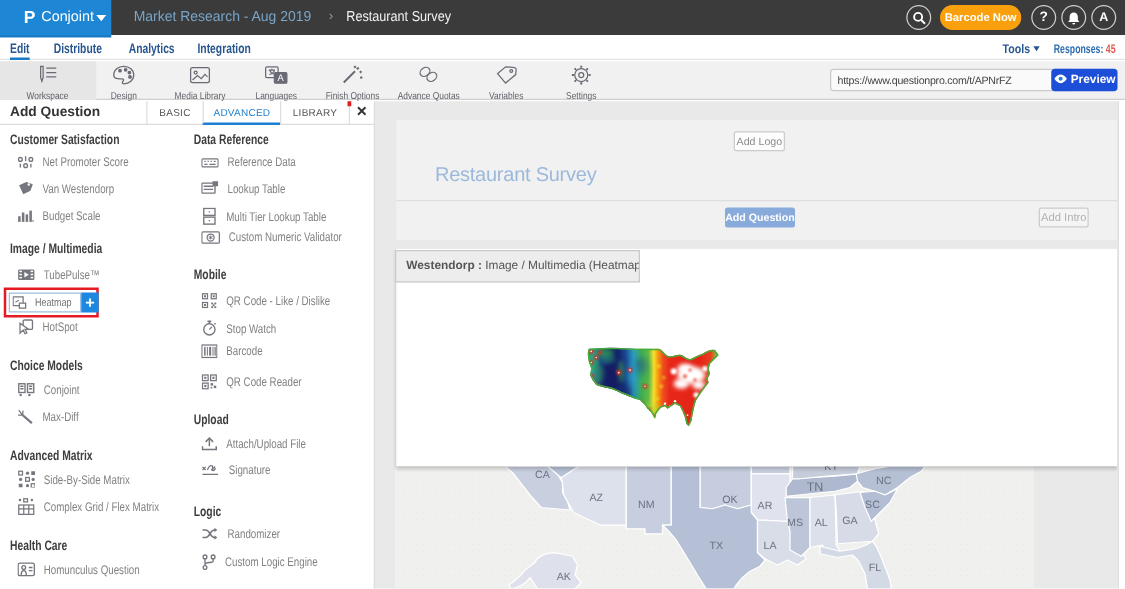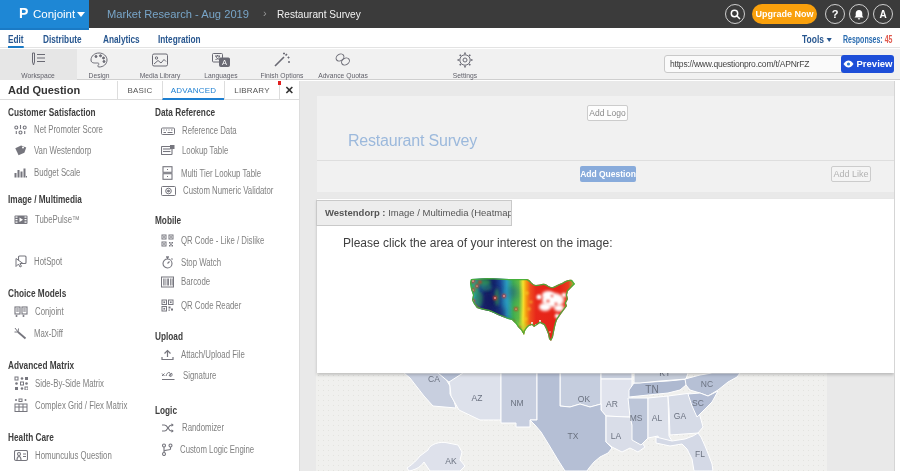--- a/index.html
+++ b/index.html
@@ -67,21 +67,21 @@
         <span class="s">Conjoint</span>
         <span class="c"></span>
       </div>
   <span class="bc1">Market Research - Aug 2019</span>
       <span class="bcsep">›</span>
       <span class="bc2">Restaurant Survey</span>
   <div class="navcirc" style="left:725px"><svg width="11" height="11" viewBox="0 0 11 11" style="margin-top:4px">
           <circle cx="4.5" cy="4.5" r="3.2" fill="none" stroke="#fff" stroke-width="1.5"></circle>
           <line x1="7" y1="7" x2="10" y2="10" stroke="#fff" stroke-width="1.5"></line>
         </svg></div>
-  <div id="upg">Upgrade Now</div>
+  <div id="upg">Barcode Now</div>
   <div class="navcirc" style="left:825px">?</div>
   <div class="navcirc" style="left:849px"><svg width="12" height="12" viewBox="0 0 12 12" style="margin-top:4px">
           <path d="M6,1 C8,1 9.3,2.5 9.3,4.5 L9.3,7 L10.5,8.5 L1.5,8.5 L2.7,7 L2.7,4.5 C2.7,2.5 4,1 6,1 Z" fill="#fff"></path>
           <path d="M4.8,9.3 a1.2,1.2 0 0 0 2.4,0 Z" fill="#fff"></path>
         </svg></div>
   <div class="navcirc" style="left:873px;font-size:10px">A</div>
  </div>
  <div id="menubar">
   <div class="ind"></div>
   <span class="mi edit" style="left:8px">Edit</span>
@@ -118,20 +118,24 @@
           <text x="14.5" y="13.7" font-size="7.5" fill="#fff" stroke="none" text-anchor="middle" font-family="Liberation Sans">A</text>
         </svg><div class="lb">Languages</div></div>
   <div class="tbi" style="left:244px"><svg width="20" height="18" viewBox="0 0 20 18" fill="none" stroke="#6a6a74" stroke-width="1">
           <path d="M3,15 L12,6 M13.5,4.5 L15,3" stroke-width="1.6"></path>
           <path d="M15.5,6.5 L17.5,6.5 M16.5,5.5 L16.5,7.5 M12,1.5 L12,3.5 M11,2.5 L13,2.5 M17,10 L17,12 M16,11 L18,11"></path>
         </svg><div class="lb">Finish Options</div></div>
   <div class="tbi" style="left:305px"><svg width="20" height="18" viewBox="0 0 20 18" fill="none" stroke="#6a6a74" stroke-width="1">
           <ellipse cx="7" cy="6.5" rx="4.2" ry="3.2" transform="rotate(-35 7 6.5)"></ellipse>
           <ellipse cx="12.5" cy="10.5" rx="4.2" ry="3.2" transform="rotate(-35 12.5 10.5)"></ellipse>
         </svg><div class="lb">Advance Quotas</div></div>
+  <div class="tbi" style="left:367px"><svg width="20" height="18" viewBox="0 0 20 18" fill="none" stroke="#6a6a74" stroke-width="1">
+          <path d="M9,2.5 L16,2.5 C16.8,2.5 17.5,3.2 17.5,4 L17.5,8 L10,15.5 L3,8.5 L9,2.5 Z" transform="rotate(5 10 9)"></path>
+          <circle cx="14" cy="5.8" r="1.1"></circle>
+        </svg><div class="lb">Variables</div></div>
   <div class="tbi" style="left:427px"><svg width="20" height="18" viewBox="0 0 20 18" fill="none" stroke="#6a6a74" stroke-width="1">
           <circle cx="10" cy="9" r="5.2"></circle>
           <circle cx="10" cy="9" r="2"></circle>
           <g stroke-width="1.6">
             <line x1="10" y1="1.5" x2="10" y2="3.2"></line>
             <line x1="10" y1="14.8" x2="10" y2="16.5"></line>
             <line x1="2.5" y1="9" x2="4.2" y2="9"></line>
             <line x1="15.8" y1="9" x2="17.5" y2="9"></line>
             <line x1="4.7" y1="3.7" x2="5.9" y2="4.9"></line>
             <line x1="14.1" y1="13.1" x2="15.3" y2="14.3"></line>
@@ -180,20 +184,28 @@
   <div class="item" style="left:14px;top:132px"><svg width="14" height="13" viewBox="0 0 14 13">
           <rect x="0.5" y="2.5" width="13" height="8.5" rx="1" fill="#76767e"></rect>
           <rect x="1.5" y="3.5" width="2" height="1.2" fill="#fff"></rect>
           <rect x="1.5" y="6" width="2" height="1.2" fill="#fff"></rect>
           <rect x="1.5" y="8.5" width="2" height="1.2" fill="#fff"></rect>
           <rect x="10.5" y="3.5" width="2" height="1.2" fill="#fff"></rect>
           <rect x="10.5" y="6" width="2" height="1.2" fill="#fff"></rect>
           <rect x="10.5" y="8.5" width="2" height="1.2" fill="#fff"></rect>
           <path d="M5.5,4.5 L9,6.75 L5.5,9 Z" fill="#fff"></path>
         </svg><span class="t">TubePulse™</span></div>
+  <div id="hmbox">
+   <div class="inner"><svg width="13" height="12" viewBox="0 0 13 12" fill="none" stroke="#76767e" stroke-width="1">
+            <rect x="0.5" y="1.5" width="8" height="7"></rect>
+            <rect x="5.5" y="6.5" width="5" height="4" fill="#fff"></rect>
+            <path d="M2.5,6 C3,4.5 4,5.5 5,4" stroke-width="0.9"></path>
+          </svg><span class="t" style="display:inline-block;transform:scaleX(.8);transform-origin:0 50%">Heatmap</span></div>
+   <div class="plus">+</div>
+  </div>
   <div class="item" style="left:14px;top:174px"><svg width="13" height="13" viewBox="0 0 13 13" fill="none" stroke="#76767e" stroke-width="1.1">
           <rect x="4.5" y="1" width="7.5" height="7.5" rx="1"></rect>
           <path d="M2,3.5 L2,11.5 L4.5,9 L6,12 L7.5,11.3 L6,8.5 L9,8.5 Z" fill="#fff" stroke-width="1"></path>
         </svg><span class="t">HotSpot</span></div>
   <div class="sech" style="left:8px;top:206px">Choice Models</div>
   <div class="item" style="left:14px;top:224px"><svg width="14" height="13" viewBox="0 0 14 13" fill="none" stroke="#76767e" stroke-width="1.1">
           <rect x="1" y="2" width="5" height="7"></rect>
           <rect x="8" y="2" width="5" height="7"></rect>
           <line x1="2.2" y1="4" x2="4.8" y2="4"></line>
           <line x1="9.2" y1="4" x2="11.8" y2="4"></line>
@@ -362,26 +374,25 @@
             <text x="665" y="376">KY</text>
      <text x="652" y="393" style="font-size:10px">TN</text>
     </g>
    </svg>
   </div>
   <div id="hdrblock">
    <div id="addlogo">Add Logo</div>
    <div id="rstitle">Restaurant Survey</div>
    <div id="hdrdiv"></div>
    <div id="addq">Add Question</div>
-   <div id="addi">Add Like</div>
+   <div id="addi">Add Intro</div>
   </div>
   <div id="card">
    <div id="ptab2"><b>Westendorp :</b> Image / Multimedia (Heatmap)</div>
   </div>
-  <div id="qtext">Please click the area of your interest on the image:</div>
   <div id="hm">
    <svg width="108" height="70" viewBox="0 0 108 70">
     <defs>
      <clipPath id="usclip">
               <path d="M2,4 L20,3 L40,4 L58,4 C62,5 63,10 67,10 C71,10 73,8 76,9 C79,10 81,13 84,12 C87,11 89,9 93,8 C96,6 100,4 103,5 L106,9 L102,13 L99,16 L98,20 L99,24 L97,28 L98,31 L95,35 L92,39 L90,42 L88,45 L87,48 L86,52 L85,57 L84,62 L82,66 L80,64 L79,59 L77,54 L75,50 L71,48 L68,50 L65,52 L63,50 L60,51 L58,53 L56,56 L55,60 L52,55 L49,52 L47,49 L45,47 L43,45 L39,44 L34,42 L29,40 L25,38 L20,36 L15,35 L11,34 L8,33 L5,29 L3,25 L4,20 L2,14 L1,8 Z"></path>
             </clipPath>
      <path id="uspath" d="M2,4 L20,3 L40,4 L58,4 C62,5 63,10 67,10 C71,10 73,8 76,9 C79,10 81,13 84,12 C87,11 89,9 93,8 C96,6 100,4 103,5 L106,9 L102,13 L99,16 L98,20 L99,24 L97,28 L98,31 L95,35 L92,39 L90,42 L88,45 L87,48 L86,52 L85,57 L84,62 L82,66 L80,64 L79,59 L77,54 L75,50 L71,48 L68,50 L65,52 L63,50 L60,51 L58,53 L56,56 L55,60 L52,55 L49,52 L47,49 L45,47 L43,45 L39,44 L34,42 L29,40 L25,38 L20,36 L15,35 L11,34 L8,33 L5,29 L3,25 L4,20 L2,14 L1,8 Z"></path>
      <linearGradient id="hg" x1="0" y1="0" x2="1" y2="0">
       <stop offset="0" stop-color="#2ba047"></stop>
               <stop offset="0.05" stop-color="#29a0b4"></stop>

